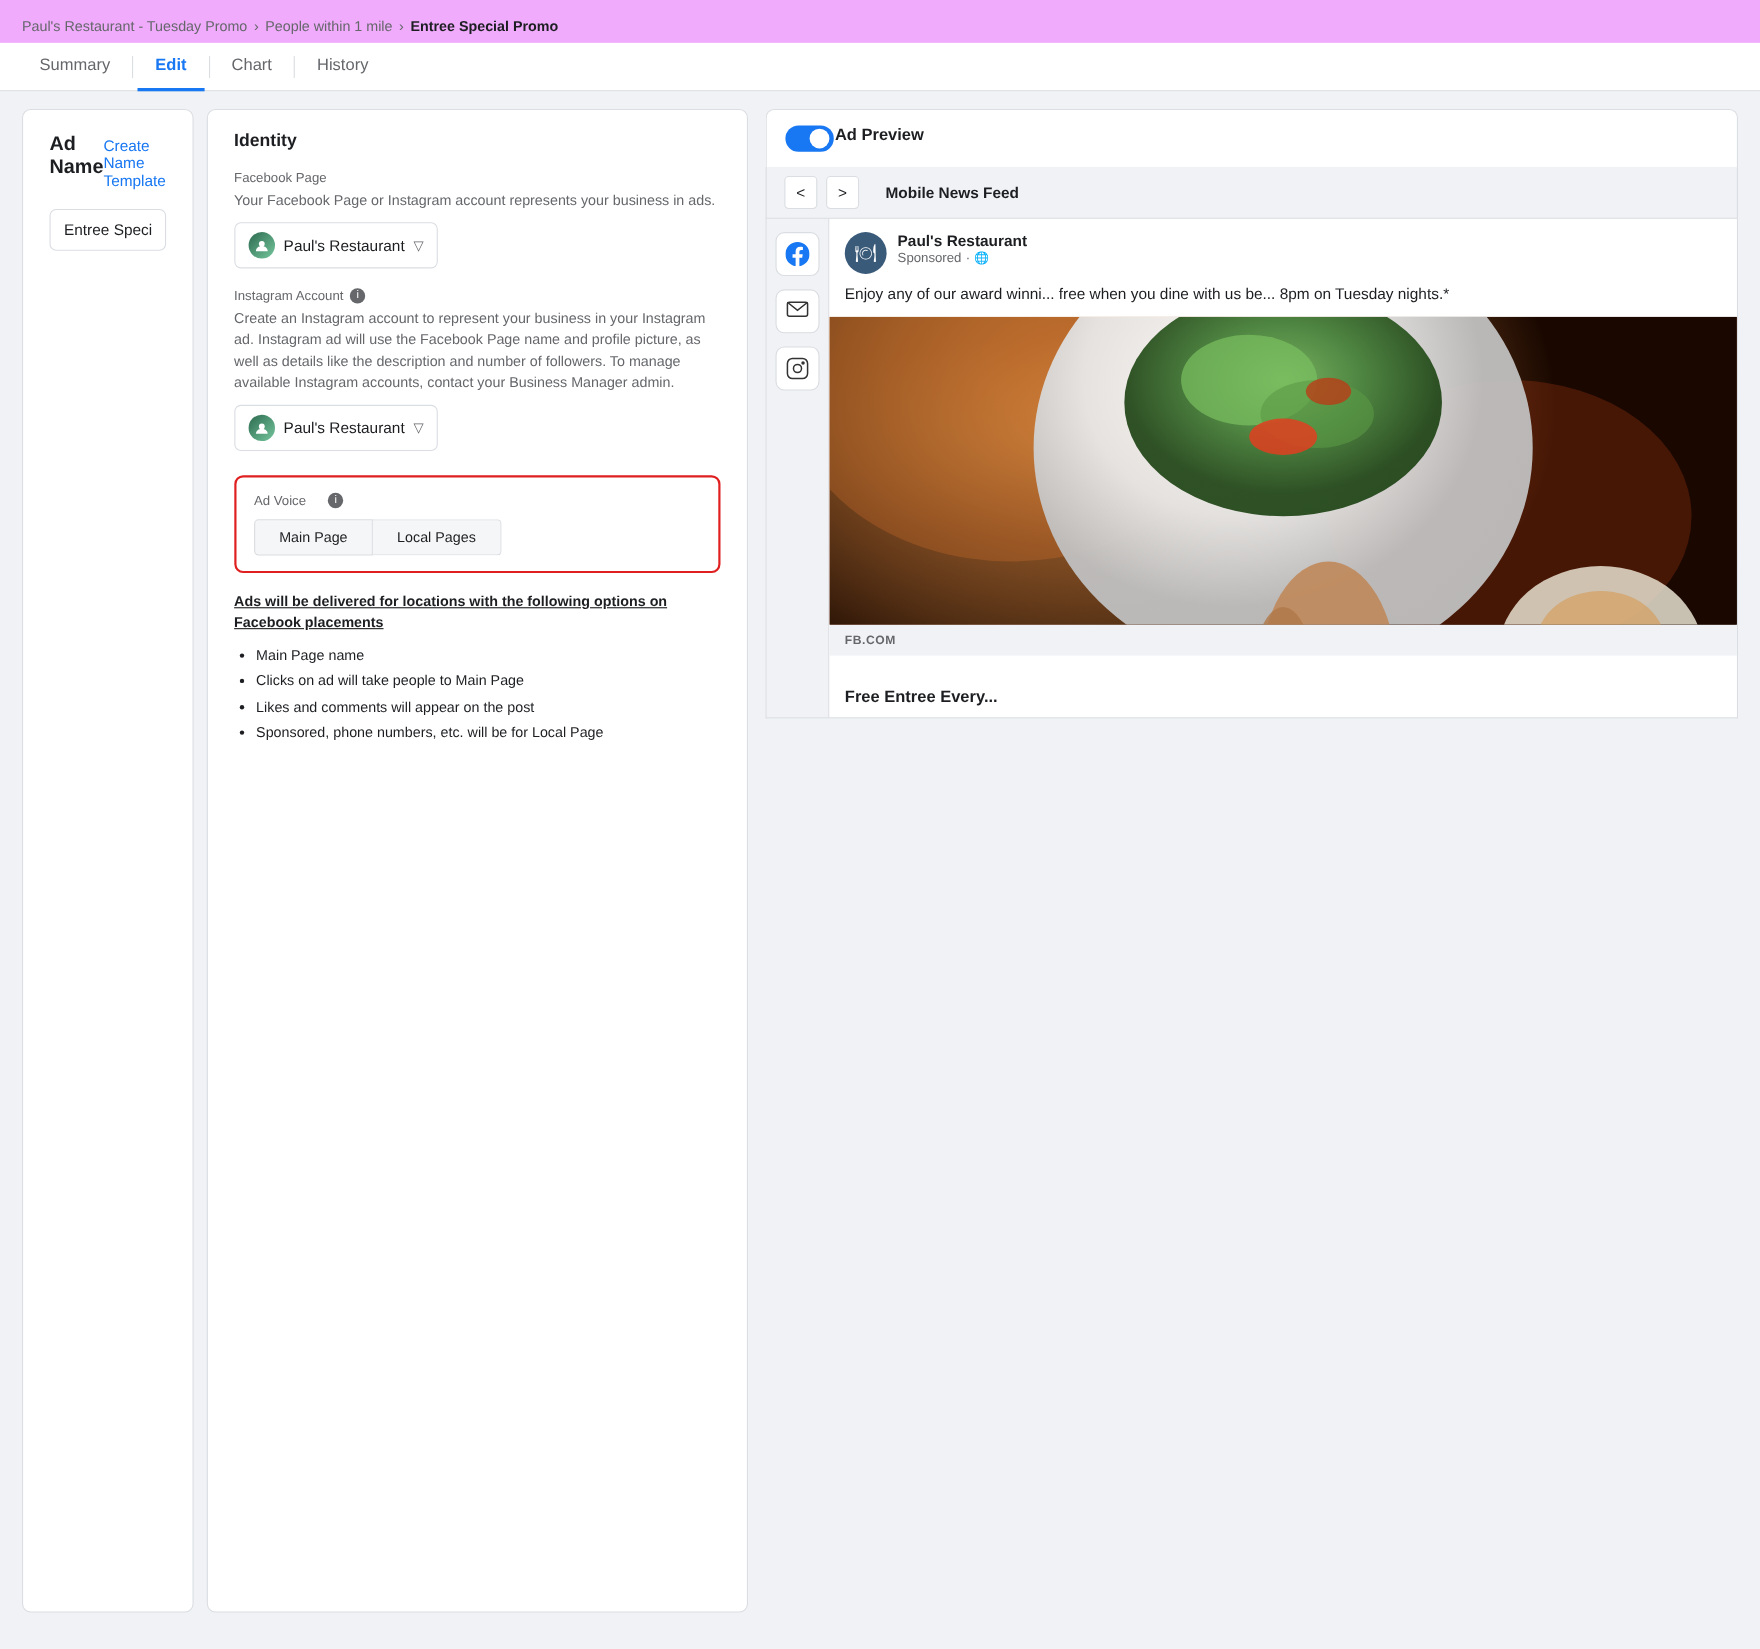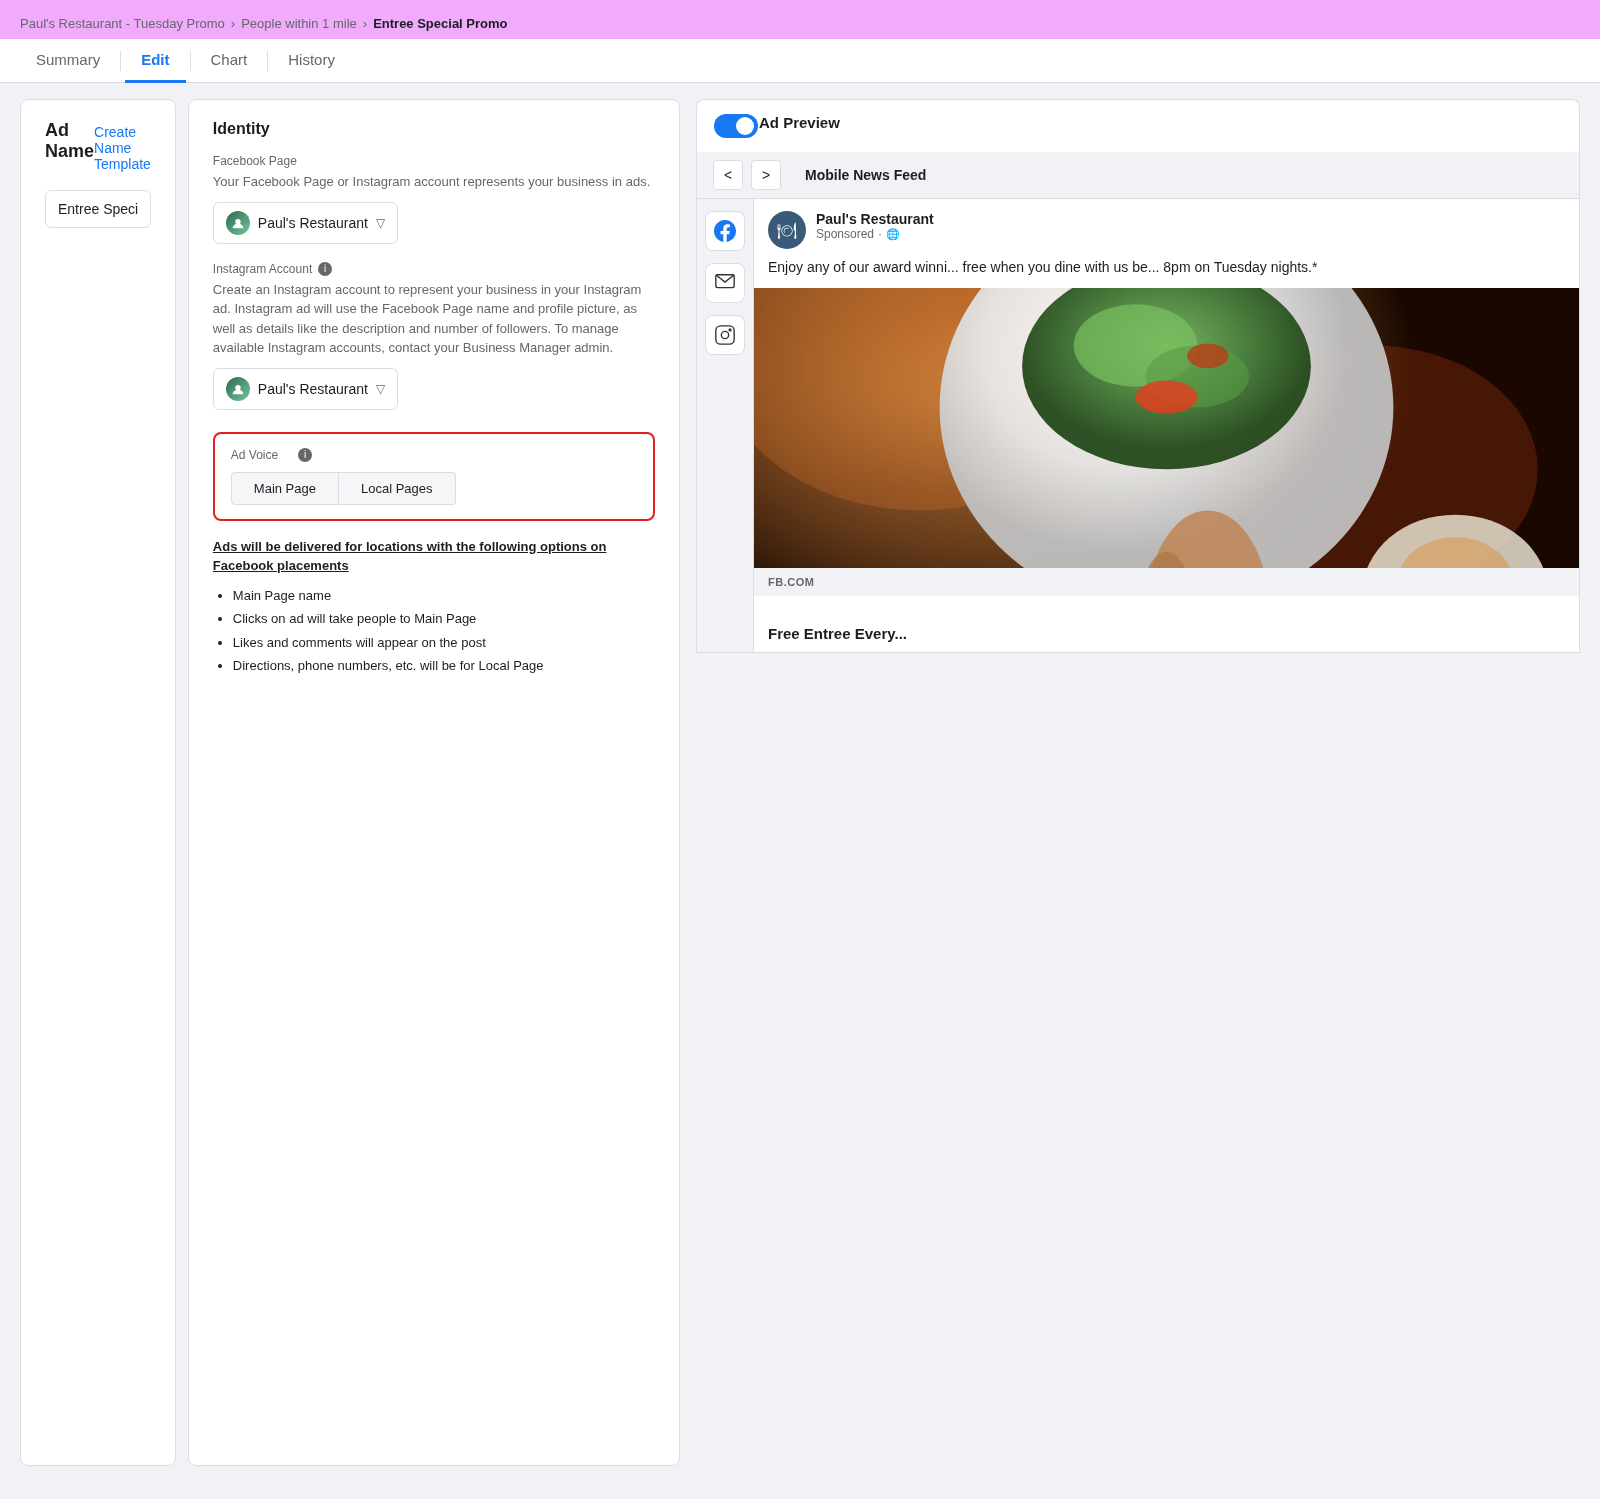--- a/index.html
+++ b/index.html
@@ -541,21 +541,21 @@
           <button class="toggle-btn">Local Pages</button>
         </div>
       </div>
 
       
       <div class="delivery-note">Ads will be delivered for locations with the following options on Facebook placements</div>
       <ul class="bullet-list">
         <li>Main Page name</li>
         <li>Clicks on ad will take people to Main Page</li>
         <li>Likes and comments will appear on the post</li>
-        <li>Directions, phone numbers, etc. will be for Local Page</li>
+        <li>Sponsored, phone numbers, etc. will be for Local Page</li>
       </ul>
 
     </div>
   </div>
 
   <div class="right-panel">
 
     <div class="preview-header">
       <label class="toggle-switch">
         <input type="checkbox" checked="" style="">

